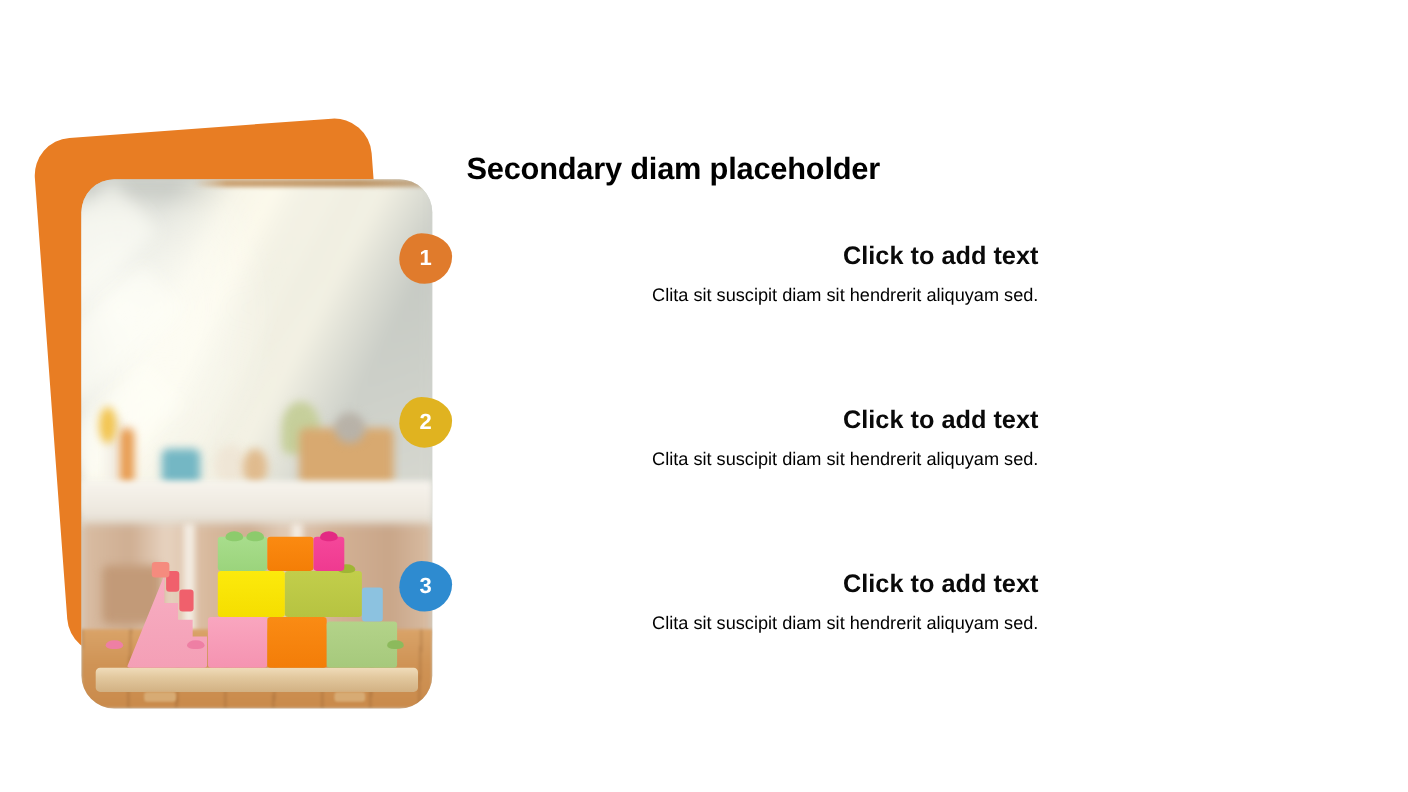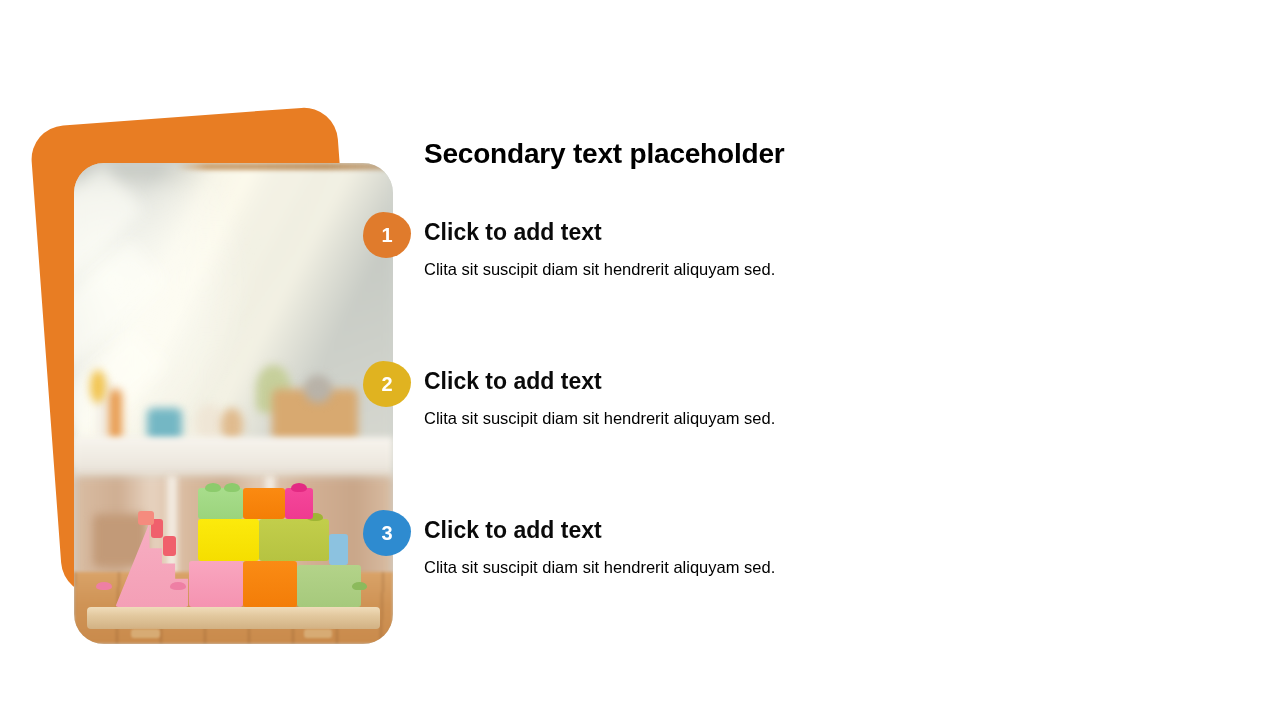--- a/index.html
+++ b/index.html
@@ -204,20 +204,21 @@
     font-size: 28px;
     font-weight: bold;
     color: #000000;
     letter-spacing: -0.2px;
     white-space: nowrap;
   }
   .item {
     position: absolute;
     left: 0;
     width: 520px;
+    text-align: right;
   }
   .item-title {
     font-size: 23px;
     font-weight: bold;
     color: #0a0a0a;
     line-height: 1.1;
     margin: 0;
     white-space: nowrap;
   }
   .item-body {
@@ -315,21 +316,21 @@
   </div>
   <div class="badge" style="left:363px; top:361px; background:#E0B320;">
     <span>2</span>
   </div>
   <div class="badge" style="left:363px; top:510px; background:#2E8BD0;">
     <span>3</span>
   </div>
 
   <div class="content">
 
-    <div class="deck-title">Secondary text placeholder</div>
+    <div class="deck-title">Secondary diam placeholder</div>
 
     <div class="item" style="top:220px;">
       <p class="item-title">Click to add text</p>
       <p class="item-body">Clita sit suscipit diam sit hendrerit aliquyam sed.</p>
     </div>
 
     <div class="item" style="top:369px;">
       <p class="item-title">Click to add text</p>
       <p class="item-body">Clita sit suscipit diam sit hendrerit aliquyam sed.</p>
     </div>

